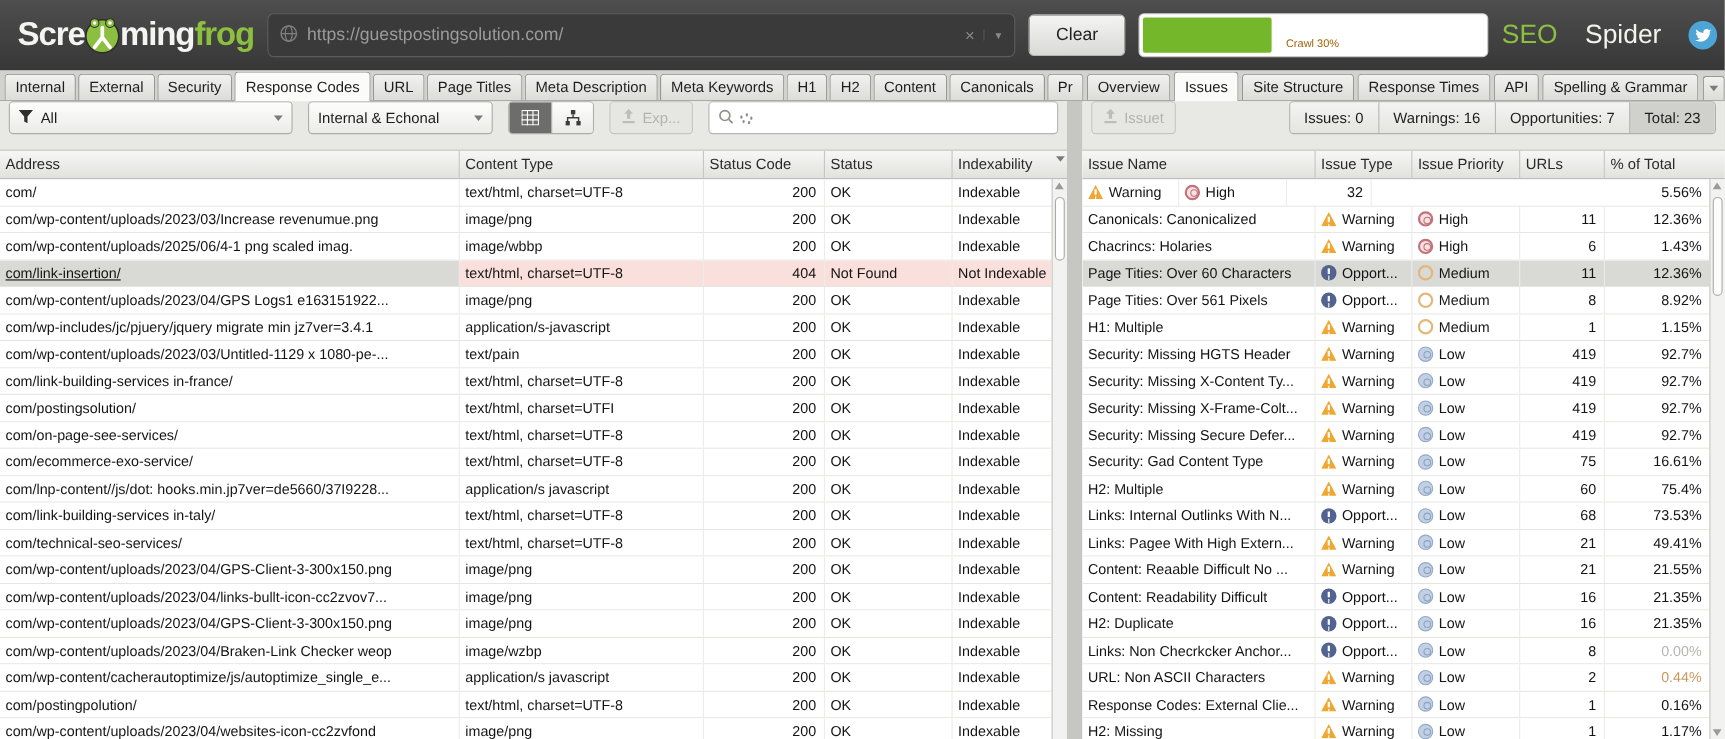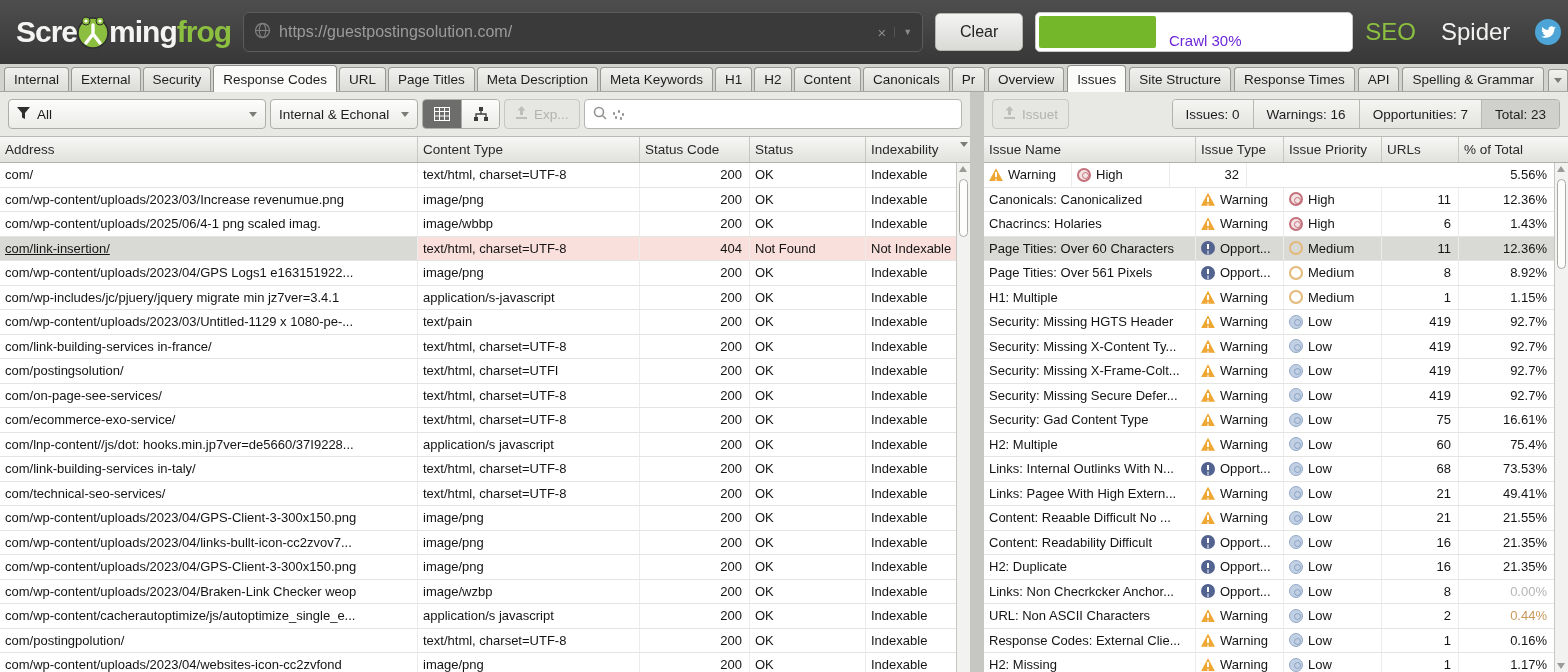--- a/index.html
+++ b/index.html
@@ -12,21 +12,21 @@
   .logo .green { color:#8cbf3f; }
   .frogball { width:36px; height:36px; margin:0 -2px; position:relative; flex:0 0 auto; }
   .frogball svg { display:block; }
   .urlwrap { flex:0 0 680px; height:40px; background:#3a3a3a; border:1px solid #5c5c5c; border-radius:6px; display:flex; align-items:center; padding:0 10px; gap:8px; }
   .urltext { color:#9b9b9b; font-size:16px; flex:1; filter:blur(.4px); white-space:nowrap; overflow:hidden; }
   .url-x { color:#8a8a8a; font-size:15px; }
   .url-dd { color:#8a8a8a; font-size:9px; border-left:1px solid #555; padding-left:8px; }
   .clearbtn { height:38px; padding:0 24px; background:linear-gradient(#f4f4f3,#d9d9d6); border:1px solid #b5b5b2; border-radius:5px; font-size:16px; color:#222; display:flex; align-items:center; }
   .progress { flex:0 0 318px; height:40px; background:#fff; border:1px solid #c9c9c6; border-radius:5px; position:relative; overflow:hidden; }
   .progress .fill { position:absolute; left:3px; top:3px; bottom:3px; width:37%; background:#74b72a; border-radius:2px; }
-  .progress .plabel { position:absolute; left:42%; top:16px; bottom:0; display:flex; align-items:center; font-size:15px; color:#6d28d9; }
+  .progress .plabel { position:absolute; left:42%; top:16px; bottom:0; display:flex; align-items:center; font-size:10px; color:#a16207; }
   .brand { margin-left:auto; display:flex; align-items:center; gap:25px; font-size:24px; color:#f2f2f0; white-space:nowrap; }
   .brand .green { color:#8cbf3f; }
   .tw { width:26px; height:26px; border-radius:50%; background:#4da4d6; display:flex; align-items:center; justify-content:center; }
   .frogbadge { width:24px; height:24px; border-radius:50%; background:#dd9a2e; position:relative; }
   .frogbadge::before, .frogbadge::after { content:""; position:absolute; width:5px; height:5px; border-radius:50%; background:#8a5f14; top:6px; }
   .frogbadge::before { left:5px; } .frogbadge::after { right:5px; }
 
   
   .tabsrow { height:28px; background:#d2d2cf; border-bottom:1px solid #a6a6a3; display:flex; }
   .tabzone { display:flex; align-items:flex-end;justify-content:space-between; }
@@ -39,25 +39,25 @@
   .caret { width:0; height:0; border-left:4px solid transparent; border-right:4px solid transparent; border-top:5px solid #7b7b78; }
 
   
   .main { display:flex; height:580px; }
   .panel { background:#e8e8e5; display:flex; flex-direction:column; }
   .panel.left { width:970px; }
   .divider { width:14px; background:#c6c6c3; }
   .panel.right { width:584px; }
 
   
-  .toolbar { height:44px; display:flex; align-items:center; padding:0 8px; gap:4px; background:#e8e8e5; }
+  .toolbar { height:44px; display:flex; align-items:flex-start; padding:0 8px; gap:14px; background:#e8e8e5; }
   .ctl { height:30px; background:linear-gradient(#fdfdfc,#ebebe8); border:1px solid #adadaa; border-radius:4px; display:flex; align-items:center; padding:0 8px; gap:7px; font-size:13.5px; color:#1d1d1d; }
   .ctl .dd { margin-left:auto; }
   .filter-dd { width:258px; }
-  .scope-dd { width:148px; }
+  .scope-dd { width:168px; }
   .viewtoggle { display:flex; height:30px; border:1px solid #adadaa; border-radius:4px; overflow:hidden; }
   .vbtn { width:38px; display:flex; align-items:center; justify-content:center; background:linear-gradient(#fdfdfc,#ebebe8); }
   .vbtn.sel { background:#6d6d6b; }
   .vbtn + .vbtn { border-left:1px solid #adadaa; }
   .btn-disabled { height:30px; border:1px solid #c6c6c3; border-radius:4px; background:#e6e6e3; color:#b2b2af; display:flex; align-items:center; gap:6px; padding:0 10px; font-size:13.5px; }
   .searchbox { flex:1; height:30px; background:#fff; border:1px solid #b5b5b2; border-radius:4px; display:flex; align-items:center; padding:0 8px; gap:6px; }
   .searchbox input { border:none; outline:none; flex:1; font-size:13.5px; font-family:inherit; color:#333; background:transparent; }
   .searchbox input::placeholder { color:#9b9b98; }
   .gripdots { width:12px; height:10px; position:relative; }
   .gripdots::before { content:""; position:absolute; width:2.5px; height:2.5px; border-radius:50%; background:#8f8f8c;

